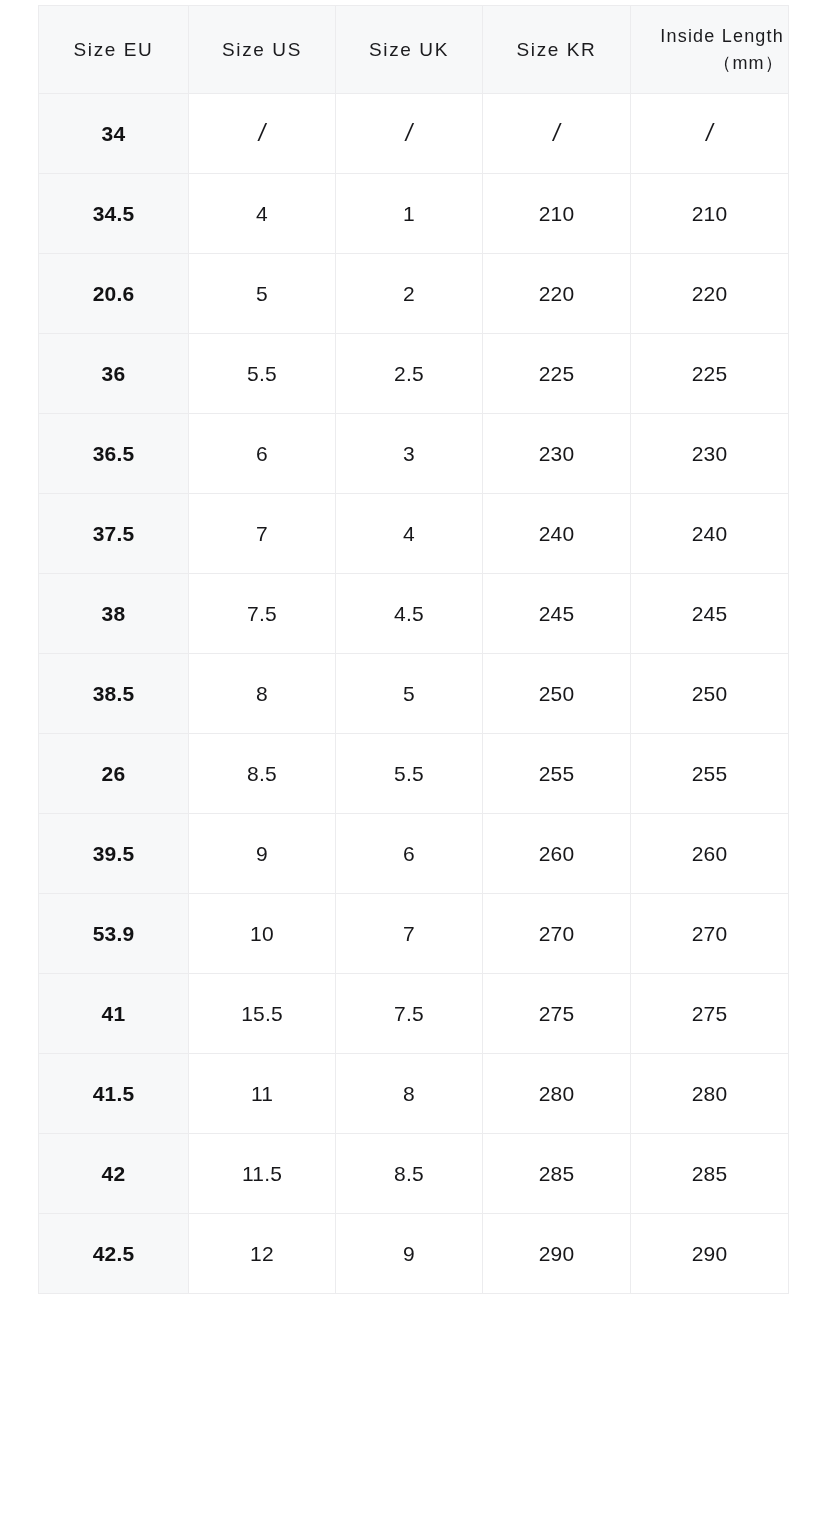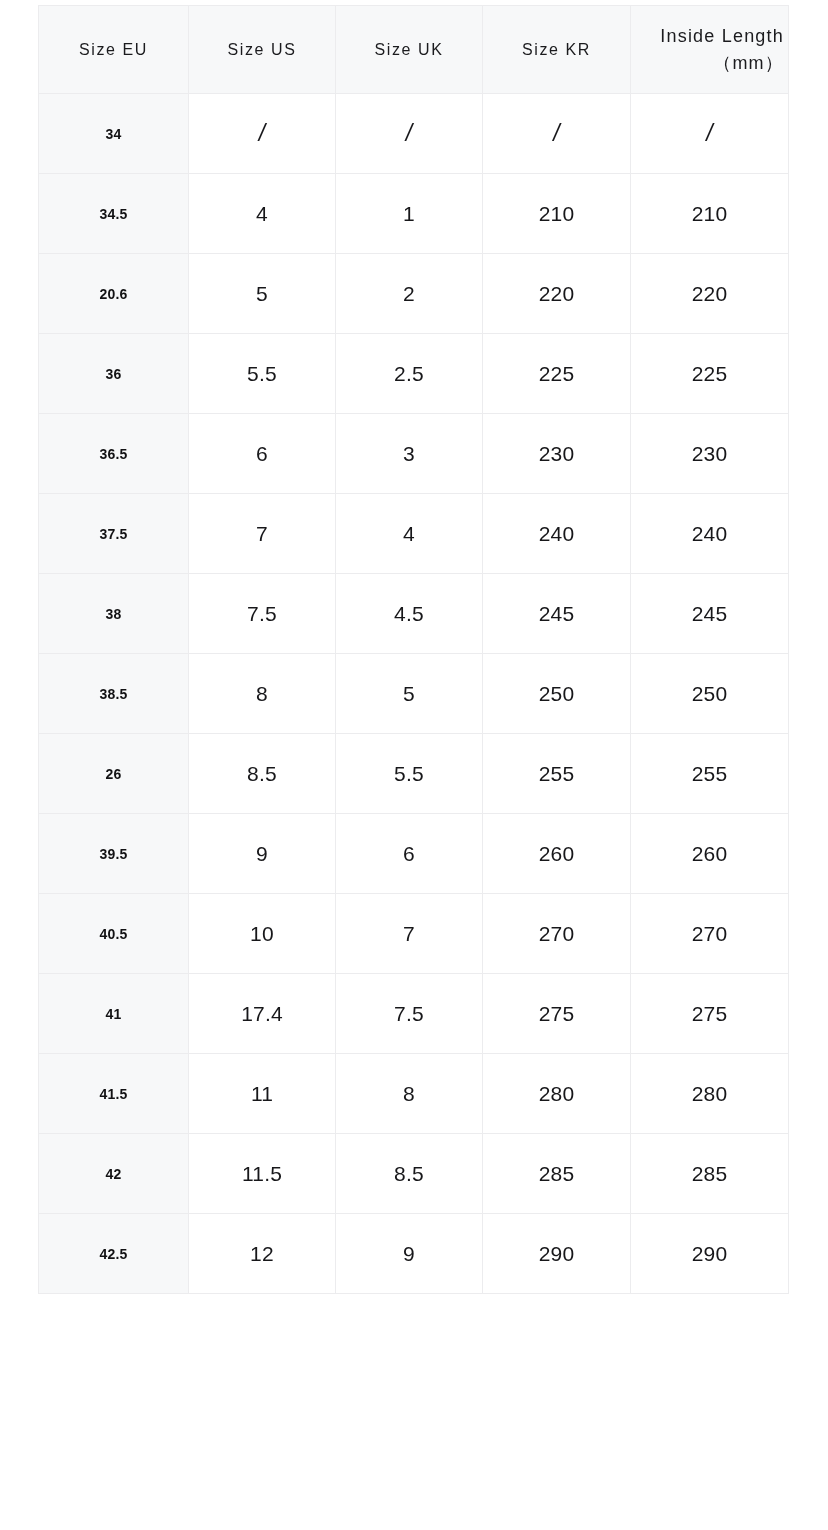--- a/index.html
+++ b/index.html
@@ -39,21 +39,21 @@
 
   
   thead th {
     height: 88px;
     background: #f7f8f9;
     border-right: 1px solid #ececee;
     border-bottom: 1px solid #ececee;
     text-align: center;
     vertical-align: middle;
     font-weight: 400;
-    font-size: 16px;
+    font-size: 19px;
     letter-spacing: 1.6px;
     color: #1b1b1e;
     line-height: 1.45;
     padding: 0 4px;
     box-sizing: border-box;
     white-space: pre-line;
   }
   thead th:last-child { border-right: none; text-align: right; }
   thead th.unit-head {
     font-size: 18px;
@@ -77,21 +77,21 @@
   }
   tbody td:last-child { border-right: none; }
 
   
   tbody td.col-eu,
   thead th.col-eu {
     background: #f7f8f9;
   }
   tbody td.col-eu {
     font-weight: 700;
-    font-size: 14px;
+    font-size: 21px;
     color: #121214;
   }
 
   .slash {
     font-size: 23px;
     font-style: italic;
     font-weight: 400;
   }
 </style>
 </head>
@@ -181,29 +181,29 @@
           <td>255</td>
         </tr>
         <tr>
           <td class="col-eu">39.5</td>
           <td>9</td>
           <td>6</td>
           <td>260</td>
           <td>260</td>
         </tr>
         <tr>
-          <td class="col-eu">40.5</td>
+          <td class="col-eu">53.9</td>
           <td>10</td>
           <td>7</td>
           <td>270</td>
           <td>270</td>
         </tr>
         <tr>
           <td class="col-eu">41</td>
-          <td>17.4</td>
+          <td>15.5</td>
           <td>7.5</td>
           <td>275</td>
           <td>275</td>
         </tr>
         <tr>
           <td class="col-eu">41.5</td>
           <td>11</td>
           <td>8</td>
           <td>280</td>
           <td>280</td>

